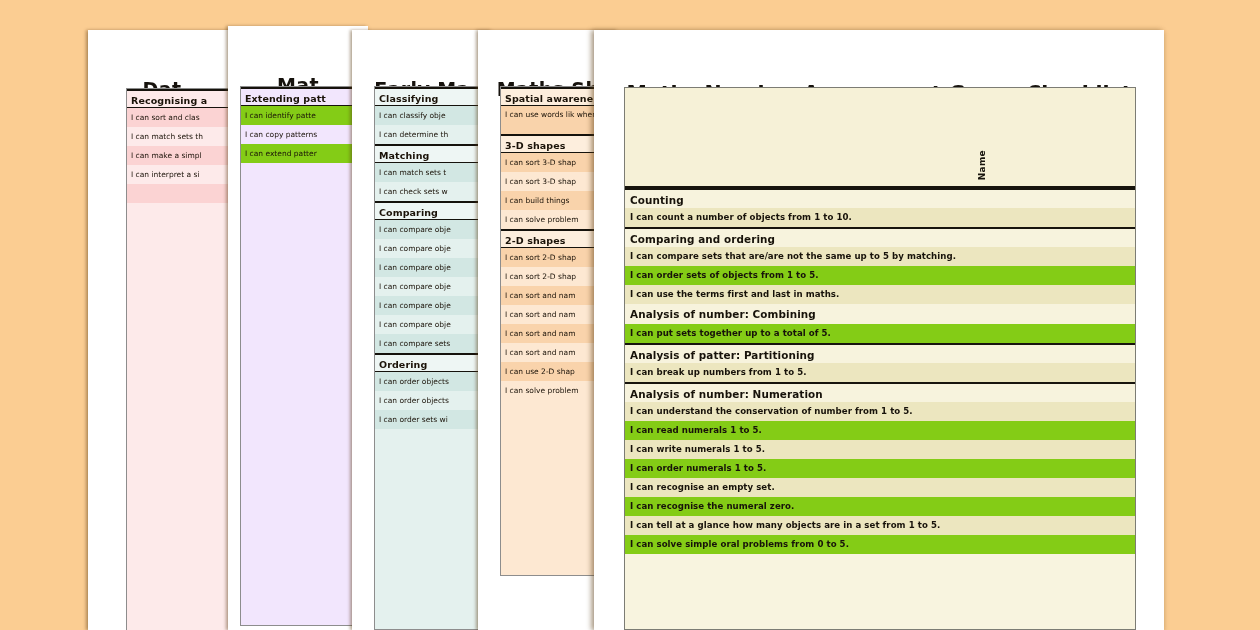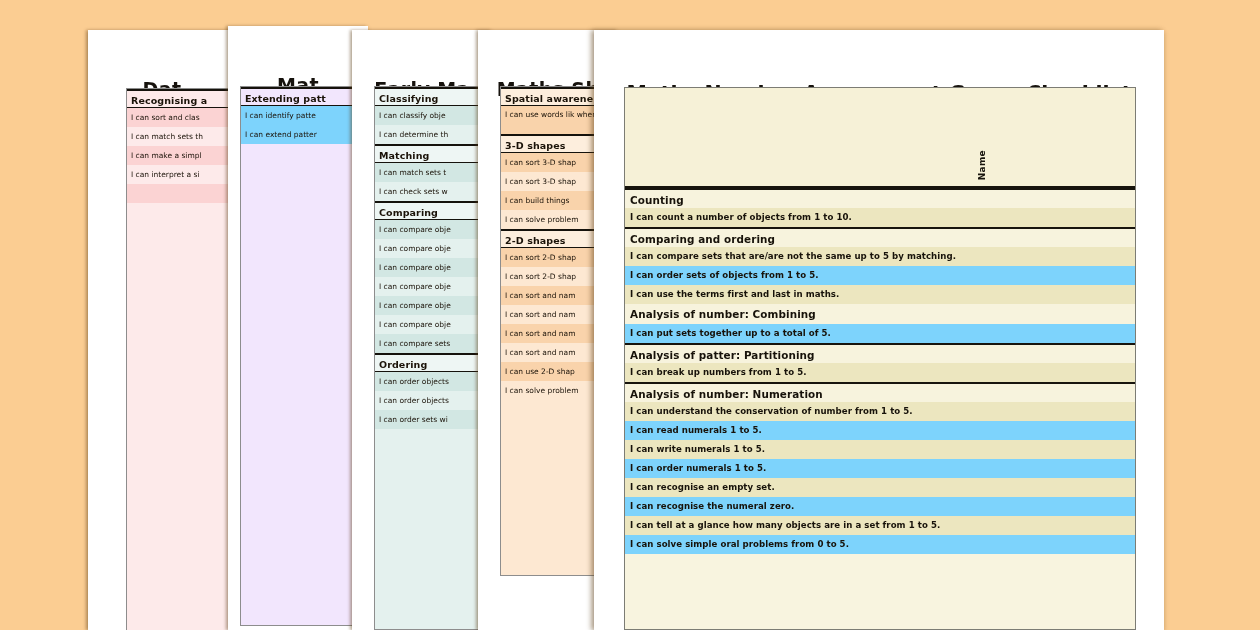--- a/index.html
+++ b/index.html
@@ -61,21 +61,21 @@
   #sheet1{left:88px;top:30px;width:148px;height:600px;}
   #sheet1 .mini-table{left:38px;top:58px;width:160px;height:592px;background:#fdeaea;}
   #sheet1 .mini-row{background:#fdeaea;}
   #sheet1 .mini-row.alt{background:#fbd3d3;}
   #sheet1 .mini-row.head{background:#fdeaea;}
 
   
   #sheet2{left:228px;top:26px;width:140px;height:604px;}
   #sheet2 .mini-table{left:12px;top:60px;width:180px;height:540px;background:#f2e6fd;}
   #sheet2 .mini-row{background:#f2e6fd;}
-  #sheet2 .mini-row.alt{background:#7dd3fc;}
+  #sheet2 .mini-row.alt{background:#84cc16;}
   #sheet2 .mini-row.head{background:#f2e6fd;}
 
   
   #sheet3{left:352px;top:30px;width:140px;height:600px;}
   #sheet3 .mini-table{left:22px;top:56px;width:180px;height:544px;background:#e4f1ee;}
   #sheet3 .mini-row{background:#e4f1ee;}
   #sheet3 .mini-row.alt{background:#d2e7e3;}
   #sheet3 .mini-row.head{background:#eef6f4;}
 
   
@@ -149,21 +149,21 @@
     height:20px;line-height:20px;
     background:#f7f3dd;
   }
   .row.section .txt{
     font-weight:bold;font-size:10.4px;
     height:20px;line-height:20px;
     letter-spacing:.1px;
   }
   .row.section.topline{border-top:2px solid #17140d;}
   .row.item{background:#ece6bf;font-weight:bold;}
-  .row.item.light{background:#7dd3fc;text-align:center;}
+  .row.item.light{background:#84cc16;text-align:center;}
 
   .main-tail{background:#f8f4df;flex:1;}
   .main-inner{position:relative;display:flex;flex-direction:column;height:100%;}
 </style>
 </head>
 <body>
 
 <div id="sheet1" class="sheet">
   <div class="sheet-title" style="font-size:19px;">Dat</div>
   <div class="mini-table">
@@ -174,20 +174,21 @@
       <div class="mini-row">I can interpret a si</div>
       <div class="mini-row alt"></div>
     </div>
 </div>
 
 <div id="sheet2" class="sheet">
   <div class="sheet-title" style="font-size:19px;">Mat</div>
   <div class="mini-table">
       <div class="mini-row head">Extending patt</div>
       <div class="mini-row alt">I can identify patte</div>
+      <div class="mini-row">I can copy patterns</div>
       <div class="mini-row alt">I can extend patter</div>
     </div>
 </div>
 
 <div id="sheet3" class="sheet">
   <div class="sheet-title" style="font-size:19px;">Early Ma</div>
   <div class="mini-table">
       <div class="mini-row head">Classifying</div>
       <div class="mini-row alt">I can classify obje</div>
       <div class="mini-row">I can determine th</div>

